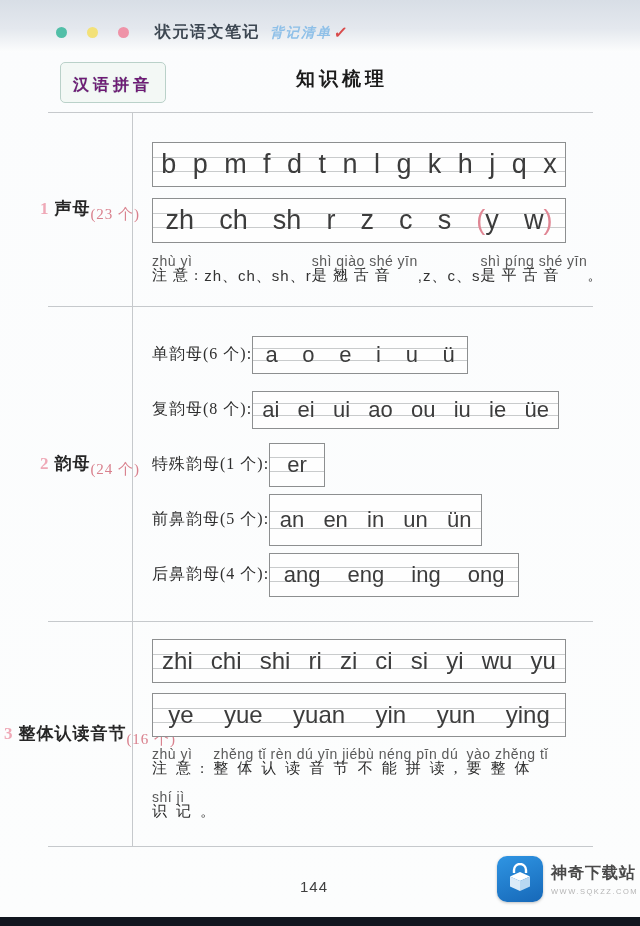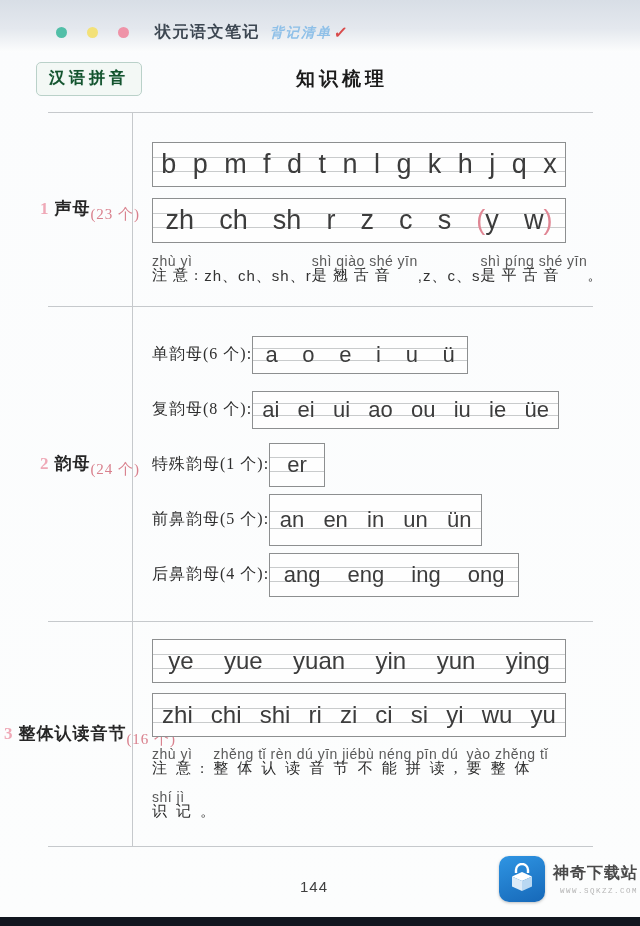--- a/index.html
+++ b/index.html
@@ -15,23 +15,23 @@
   .top-band { height:52px; background:linear-gradient(180deg,#d8dee6 0%,#e4e8ee 55%,#f4f6f8 85%,#fcfdfd 100%); }
   .hdr { display:flex; align-items:center; padding:22px 0 0 56px; }
   .dot { width:11px; height:11px; border-radius:50%; margin-right:20px; display:inline-block; }
   .brand { font-size:16px; font-weight:bold; color:#3d4752; letter-spacing:1.5px; margin-left:6px; }
   .tagline { font-size:13.5px; font-weight:bold; font-style:italic; color:#8fc0e8; letter-spacing:2px; margin-left:10px; }
   .check { font-size:16px; font-weight:bold; color:#d94b4b; margin-left:2px; transform:skewX(-8deg); display:inline-block; }
 
   
   .title-row { position:relative; height:52px; margin-top:8px; }
   .badge {
-    position:absolute; left:36px; top:2px; padding:5px 12px 6px;
+    position:absolute; left:60px; top:2px; padding:12px 12px 6px;
     border:1.5px solid #bad1c9; border-radius:5px; background:#f3f8f5;
-    color:#14532d; font-size:16px; font-weight:bold; letter-spacing:4px;
+    color:#701a75; font-size:16px; font-weight:bold; letter-spacing:4px;
     text-shadow:0 0 1px #9cc4b9; font-family:"Liberation Serif", serif;
   }
   .main-title { text-align:center; padding-top:6px; font-size:19px; font-weight:bold; color:#1c1c1c; letter-spacing:4px;padding-left:44px; }
 
   
   .ktable { margin-left:48px; width:545px; border-top:1px solid #c6c9cc; }
   .trow { display:flex; border-bottom:1px solid #c6c9cc; }
   .tlabel {
     width:85px; border-right:1px solid #c6c9cc; flex:0 0 85px;
     display:flex; flex-direction:row; justify-content:center; align-items:center;
@@ -83,21 +83,21 @@
   .row3 .zh { letter-spacing:9px; }
   .note.second { margin-top:14px; }
 
   
   .footer { position:absolute; left:0; right:0; top:862px; height:54px; }
   .pagenum { position:absolute; left:0; right:12px; top:16px; text-align:center; font-size:15px; color:#3f3f3f; letter-spacing:1px; }
   .watermark { position:absolute; right:2px; top:-6px; display:flex; align-items:center; }
   .wm-icon { width:46px; height:46px; border-radius:10px; background:linear-gradient(160deg,#2f95e3,#1668b8); display:flex; align-items:center; justify-content:center; box-shadow:0 1px 3px rgba(0,0,0,0.25); }
   .wm-text { margin-left:8px; }
   .wm-name { font-size:16px; font-weight:bold; color:#4a4a4a; letter-spacing:1px; }
-  .wm-url { font-size:7.5px; color:#b5b5b5; letter-spacing:1.5px; margin-top:3px; text-align:right;font-family:Liberation Mono, monospace; }
+  .wm-url { font-size:7.5px; color:#b5b5b5; letter-spacing:1.5px; margin-top:3px; text-align:right; }
   .bottom-strip { position:absolute; left:0; right:0; bottom:0; height:9px; background:#12161f; }
 </style>
 </head>
 <body>
 
 <div class="page">
 
   <div class="top-band">
     <div class="hdr">
       <span class="dot" id="dot0" style="background: rgb(82, 191, 168);"></span>
@@ -242,42 +242,42 @@
       </div>
       <div class="trow row3" style="min-height: 225px;">
         <div class="tlabel">
           <div class="lab-line"><span class="lab-num">3</span><span>整体认</span></div>
           <div class="lab-line">读音节</div>
           <div class="lab-count">(16 个)</div>
         </div>
         <div class="tcontent">
           <div class="strip">
             <div class="strip-letters">
-              <span class="letter"><span class="core">ye</span></span>
-              <span class="letter"><span class="core">yue</span></span>
-              <span class="letter"><span class="core">yuan</span></span>
-              <span class="letter"><span class="core">yin</span></span>
-              <span class="letter"><span class="core">yun</span></span>
-              <span class="letter"><span class="core">ying</span></span>
-            </div>
-          </div>
-          <div class="strip">
-            <div class="strip-letters">
               <span class="letter"><span class="core">zhi</span></span>
               <span class="letter"><span class="core">chi</span></span>
               <span class="letter"><span class="core">shi</span></span>
               <span class="letter"><span class="core">ri</span></span>
               <span class="letter"><span class="core">zi</span></span>
               <span class="letter"><span class="core">ci</span></span>
               <span class="letter"><span class="core">si</span></span>
               <span class="letter"><span class="core">yi</span></span>
               <span class="letter"><span class="core">wu</span></span>
               <span class="letter"><span class="core">yu</span></span>
             </div>
           </div>
+          <div class="strip">
+            <div class="strip-letters">
+              <span class="letter"><span class="core">ye</span></span>
+              <span class="letter"><span class="core">yue</span></span>
+              <span class="letter"><span class="core">yuan</span></span>
+              <span class="letter"><span class="core">yin</span></span>
+              <span class="letter"><span class="core">yun</span></span>
+              <span class="letter"><span class="core">ying</span></span>
+            </div>
+          </div>
           <div class="note"><span class="seg">
               <span class="py">zhù yì</span>
               <span class="zh">注意:</span>
             </span><span class="seg">
               <span class="py">zhěng tǐ rèn dú yīn jié</span>
               <span class="zh">整体认读音节</span>
             </span><span class="seg">
               <span class="py">bù néng pīn dú</span>
               <span class="zh">不能拼读,</span>
             </span><span class="seg">

